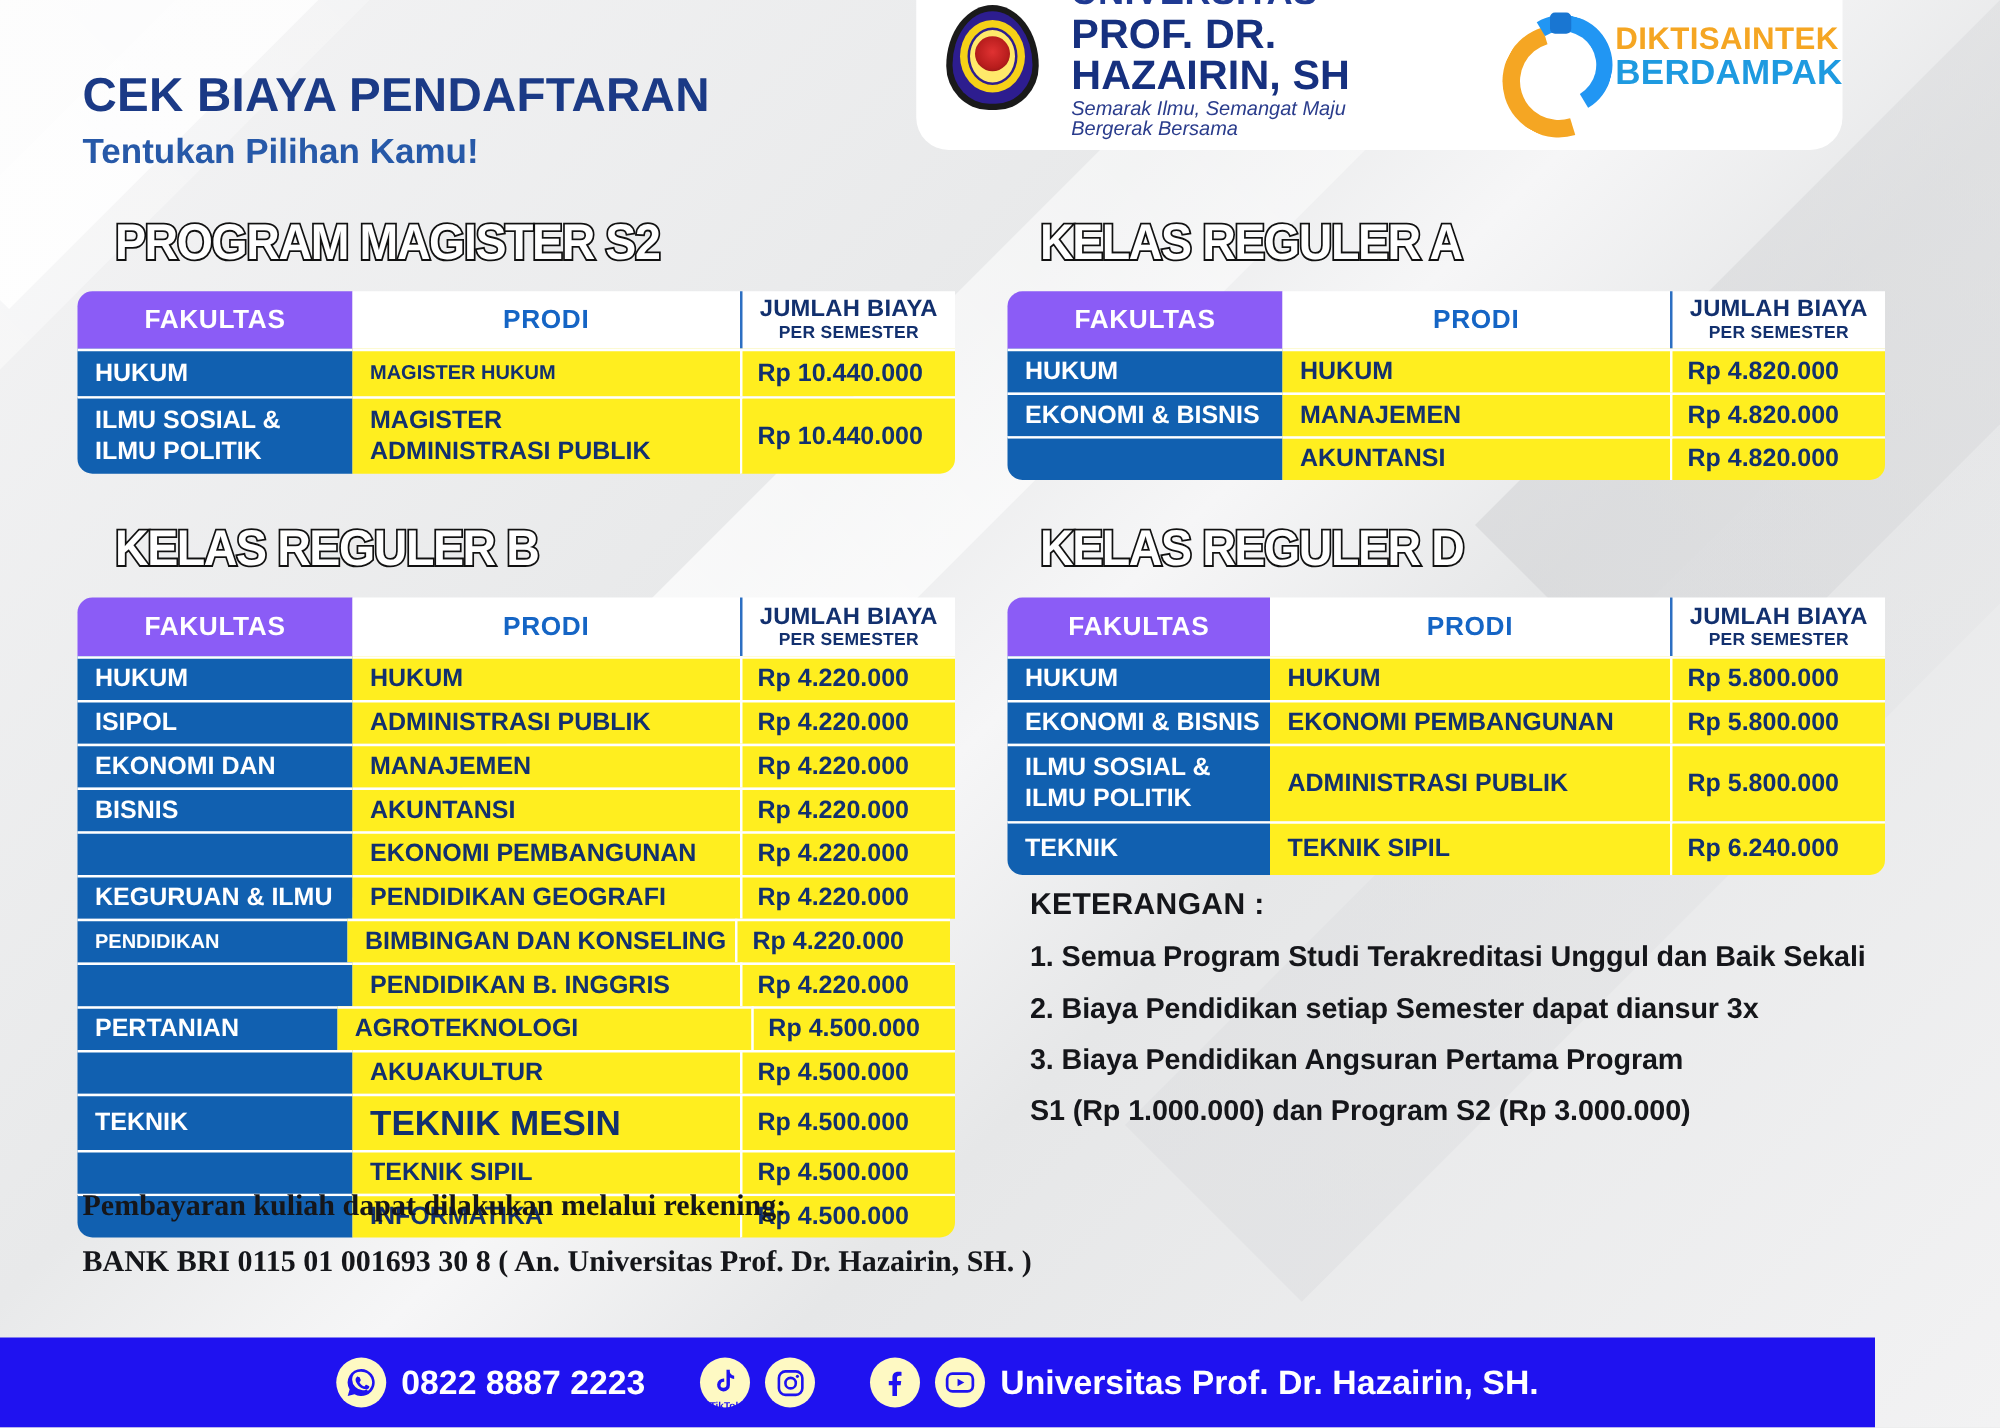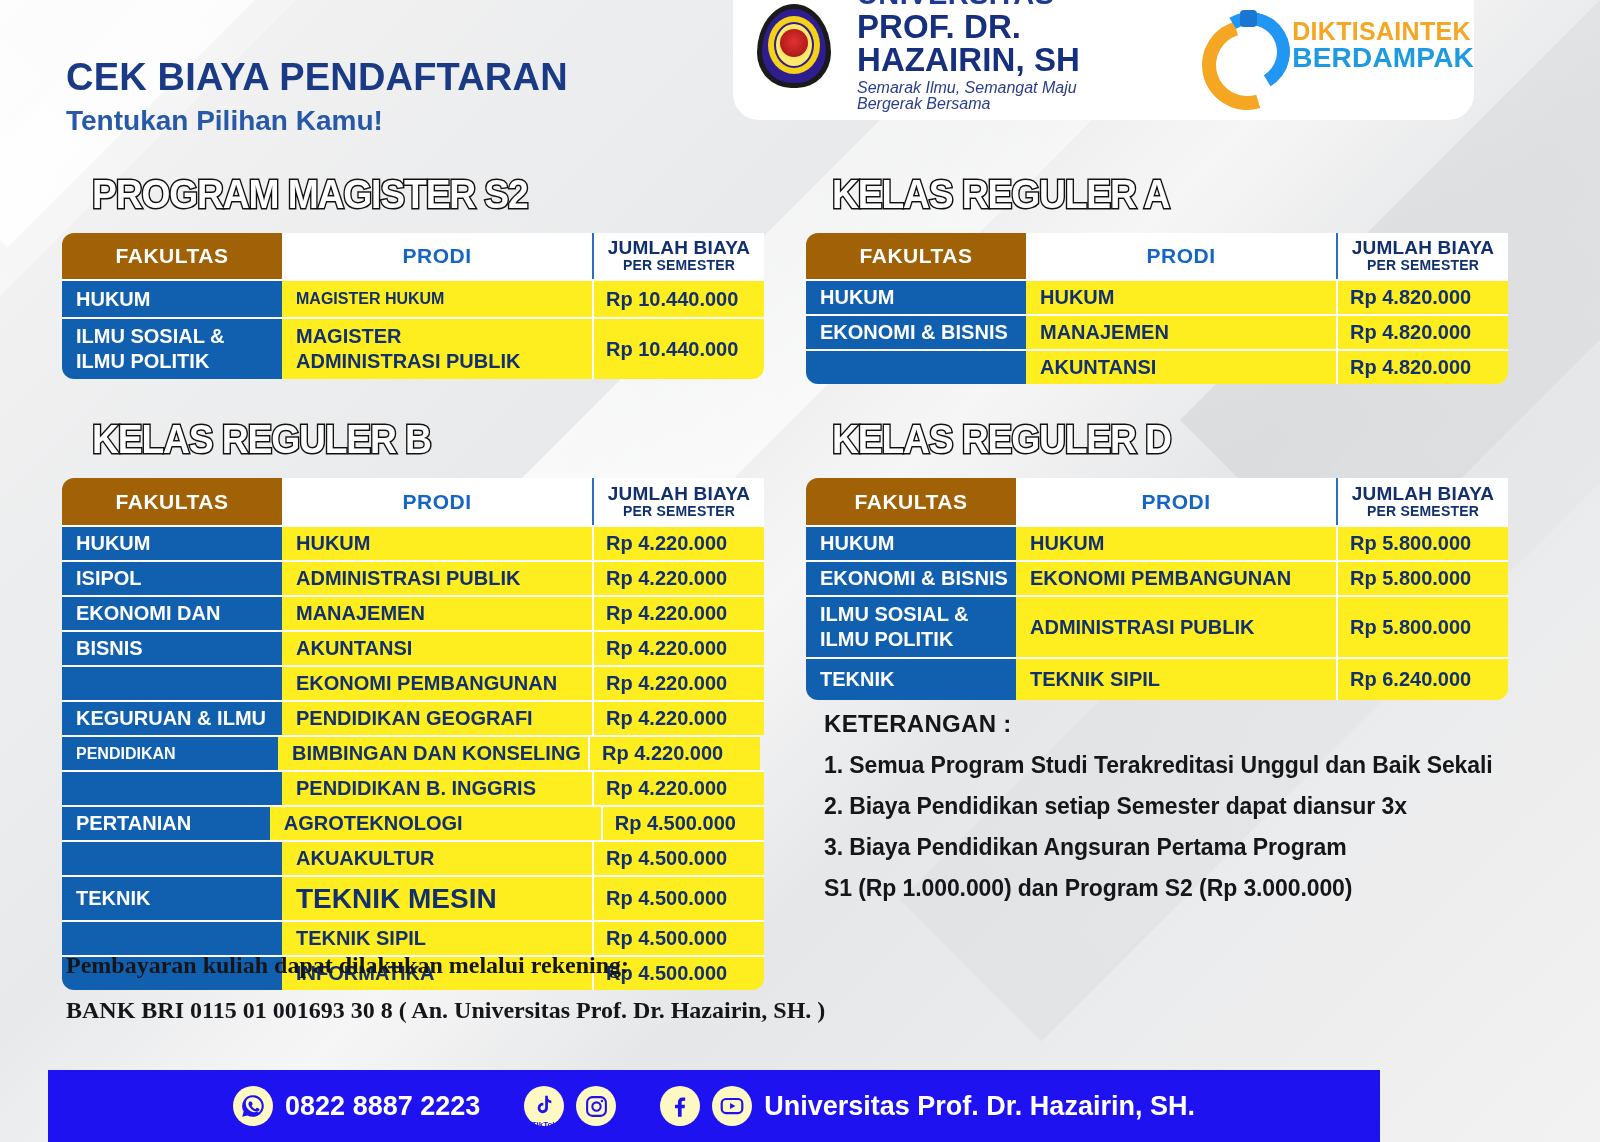--- a/index.html
+++ b/index.html
@@ -70,21 +70,21 @@
     letter-spacing:-1.2px;transform:scaleX(.93);transform-origin:left center;
     -webkit-text-stroke:3px #111;paint-order:stroke fill;white-space:nowrap;}
 
   
   .tbl{position:absolute;}
   .trow{display:flex;}
   .c-fak,.c-prodi,.c-biaya{box-sizing:border-box;display:flex;align-items:center;}
   .c-fak{background:#1160b0;color:#fff;font-weight:700;padding:4px 0 4px 14px;}
   .c-prodi{background:#ffee1f;color:#12306e;font-weight:700;padding:4px 0 4px 14px;}
   .c-biaya{background:#ffee1f;color:#12306e;font-weight:700;padding:4px 12px;justify-content:flex-start;}
-  .hrow .c-fak{background:#a16207;justify-content:center;padding-left:0;
+  .hrow .c-fak{background:#8b5cf6;justify-content:center;padding-left:0;
     border-radius:12px 0 0 0;color:#fff;letter-spacing:.5px;}
   .hrow .c-prodi{background:#fff;color:#1565c5;justify-content:center;padding-left:0;letter-spacing:.5px;}
   .hrow .c-biaya{background:#fff;color:#12306e;flex-direction:column;
     justify-content:center;align-items:center;padding:0;border-left:2px solid #2c6fc2;}
   .hrow .c-biaya .big{font-size:19px;font-weight:800;letter-spacing:.2px;line-height:1.05;}
   .hrow .c-biaya .small{font-size:14px;font-weight:800;letter-spacing:.2px;line-height:1.1;}
   .tbl .trow + .trow .c-fak{border-top:2px solid #fff;}
   .tbl .trow + .trow .c-prodi{border-top:2px solid #fff;}
   .tbl .trow + .trow .c-biaya{border-top:2px solid #fff;}
   .c-biaya{border-left:2px solid #fff;}
@@ -96,22 +96,22 @@
   .ket{position:absolute;color:#15161a;}
   .ket .kt{font-size:24px;font-weight:800;letter-spacing:.3px;}
   .ket .ki{font-size:23px;font-weight:800;margin-top:14px;letter-spacing:-.1px;}
 
   
   .bank{position:absolute;color:#15161a;font-weight:800;font-family:Liberation Serif, serif;}
   .bank .b-l1{font-size:24px;}
   .bank .b-l2{font-size:24px;margin-top:18px;}
 
   
-  .footer{position:absolute;left:0;bottom:0;width:1332px;height:72px;background:#1f12f0;
-    display:flex;align-items:center;justify-content:center;gap:0;margin-left:48px;}
+  .footer{position:absolute;left:0;bottom:0;width:1500px;height:72px;background:#1f12f0;
+    display:flex;align-items:center;justify-content:center;gap:0;}
   .fgrp{display:flex;align-items:center;gap:12px;color:#fff;font-size:27px;font-weight:800;}
   .fgrp + .fgrp{margin-left:44px;}
   .ic{width:40px;height:40px;border-radius:50%;background:#fef9c3;color:#1f12f0;
      display:flex;align-items:center;justify-content:center;flex:none;position:relative;}
   .ic svg{display:block;}
   .ic-tt{width:40px;height:40px;position:relative;}
   .ic-tt .ttlabel{position:absolute;bottom:-3px;left:0;width:40px;text-align:center;
     font-size:8px;color:#1f12f0;font-weight:800;}
 </style>
 </head>

